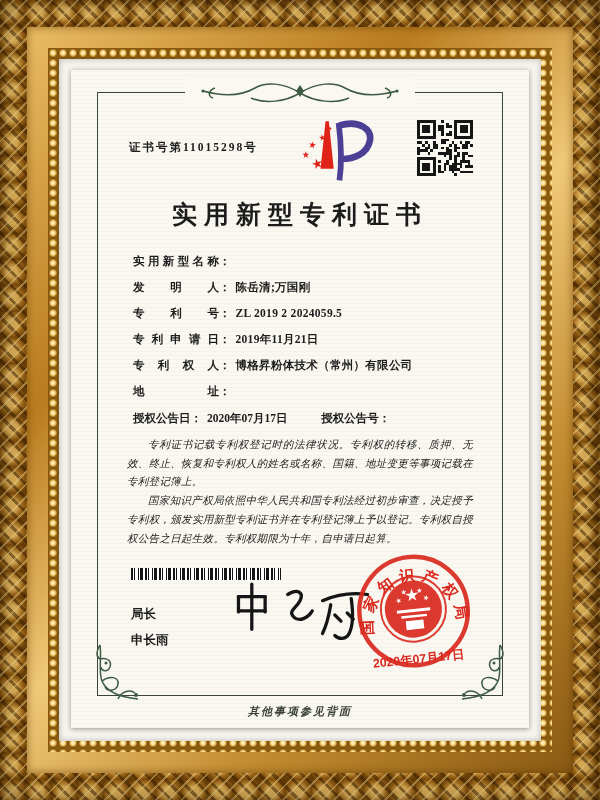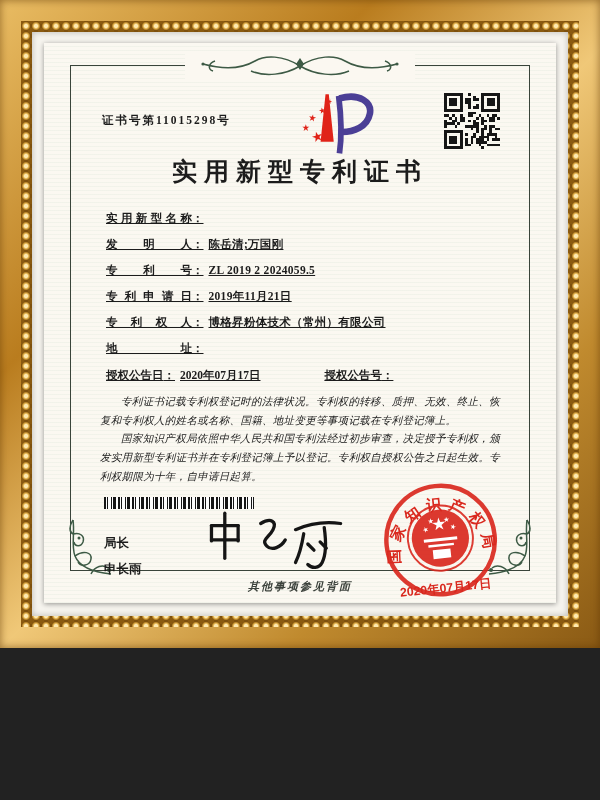--- a/index.html
+++ b/index.html
@@ -1,20 +1,20 @@
 <!DOCTYPE html>
 <html><head>
 <meta charset="utf-8">
 <style>
   html,body{margin:0;padding:0;background:#222;}
   *{box-sizing:border-box;}
   .photo{width:600px;height:800px;position:relative;font-family:"Liberation Serif",serif;color:#1c1c1c;}
 
   
-  .frame-outer{width:600px;height:648px;
+  .frame-outer{width:600px;height:800px;padding:27px;
     background-color:#6b4008;
     background-image:
       repeating-linear-gradient(135deg, rgba(255,220,140,.45) 0 2px, rgba(0,0,0,0) 2px 9px),
       repeating-linear-gradient(45deg, rgba(60,30,0,.5) 0 3px, rgba(0,0,0,0) 3px 10px),
       radial-gradient(circle at 12px 12px, #e8b95c 0 5px, #a06818 11px, #6b4008 16px);
     background-size:auto,auto,26px 26px;
     box-shadow: inset 0 0 40px rgba(0,0,0,.45);}
   .frame-mid{width:100%;height:100%;padding:21px;
     background:linear-gradient(135deg,#e9bc63 0%,#b97c1e 30%,#f0c878 52%,#c08a2e 75%,#8a5a14 100%);
     box-shadow: inset 0 0 8px rgba(90,50,0,.6);}
@@ -36,36 +36,36 @@
   .corner-orn.bl{left:-6px;bottom:-8px;}
   .corner-orn.br{right:-6px;bottom:-8px;transform:scaleX(-1);}
 
   .content{position:absolute;top:22px;left:26px;right:26px;bottom:32px;padding:14px 20px 0;}
 
   .header-row{display:flex;justify-content:space-between;align-items:flex-start;margin-top:10px;}
   .cert-no{font-size:11.5px;font-weight:700;letter-spacing:2px;margin:24px 0 0 12px;white-space:nowrap;}
   .logo{width:88px;height:64px;margin-top:2px;}
   .qr{width:56px;height:56px;margin:4px 10px 0 0;}
 
-  .title{text-align:center;font-size:25px;font-weight:700;letter-spacing:7px;white-space:nowrap;}
+  .title{text-align:center;font-size:25px;font-weight:700;letter-spacing:7px;margin-top:16px;white-space:nowrap;}
 
   .fields{margin:22px 14px 0 16px;}
-  .field-row{display:flex;margin-bottom:10px;font-size:11.5px;font-weight:600;line-height:1.4;text-decoration:underline;}
+  .field-row{display:flex;margin-bottom:10px;font-size:11.5px;font-weight:600;line-height:1.4;}
   .f-label{width:86px;flex-shrink:0;text-align:justify;text-align-last:justify;}
   .f-colon{margin-right:5px;}
   .f-value{letter-spacing:.3px;}
   .grant-row .pair{display:flex;}
   .grant-row{display:flex;}
   .grant-row .pair.first{width:56%;}
 
   .paras{margin:6px 10px 0;font-size:10.5px;line-height:1.8;text-align:justify;
     font-style:italic;letter-spacing:.3px;color:#222;}
   .paras p{margin:0;text-indent:2em;}
 
-  .sign-block{position:relative;height:136px;margin-top:6px;}
+  .sign-block{position:relative;height:136px;margin-top:15px;}
   .barcode{position:absolute;left:14px;top:4px;width:150px;height:12px;
     background-image:repeating-linear-gradient(90deg,#151515 0 2px,#fdfdfd 2px 3px,#151515 3px 4px,#fdfdfd 4px 7px,#151515 7px 8px,#fdfdfd 8px 9px,#151515 9px 12px,#fdfdfd 12px 14px);}
   .signer{position:absolute;left:14px;top:42px;font-size:12.5px;font-weight:700;
     font-family:"Liberation Sans",sans-serif;}
   .signer div{margin-bottom:9px;}
   .signature{position:absolute;left:104px;top:10px;width:160px;height:82px;}
   .seal{position:absolute;right:0px;top:-18px;width:138px;height:138px;transform:rotate(-6deg);}
 
   .page-num{position:absolute;bottom:37px;left:0;right:0;text-align:center;font-size:10.5px;letter-spacing:1px;}
   .back-note{position:absolute;bottom:9px;left:0;right:0;text-align:center;font-size:11px;

